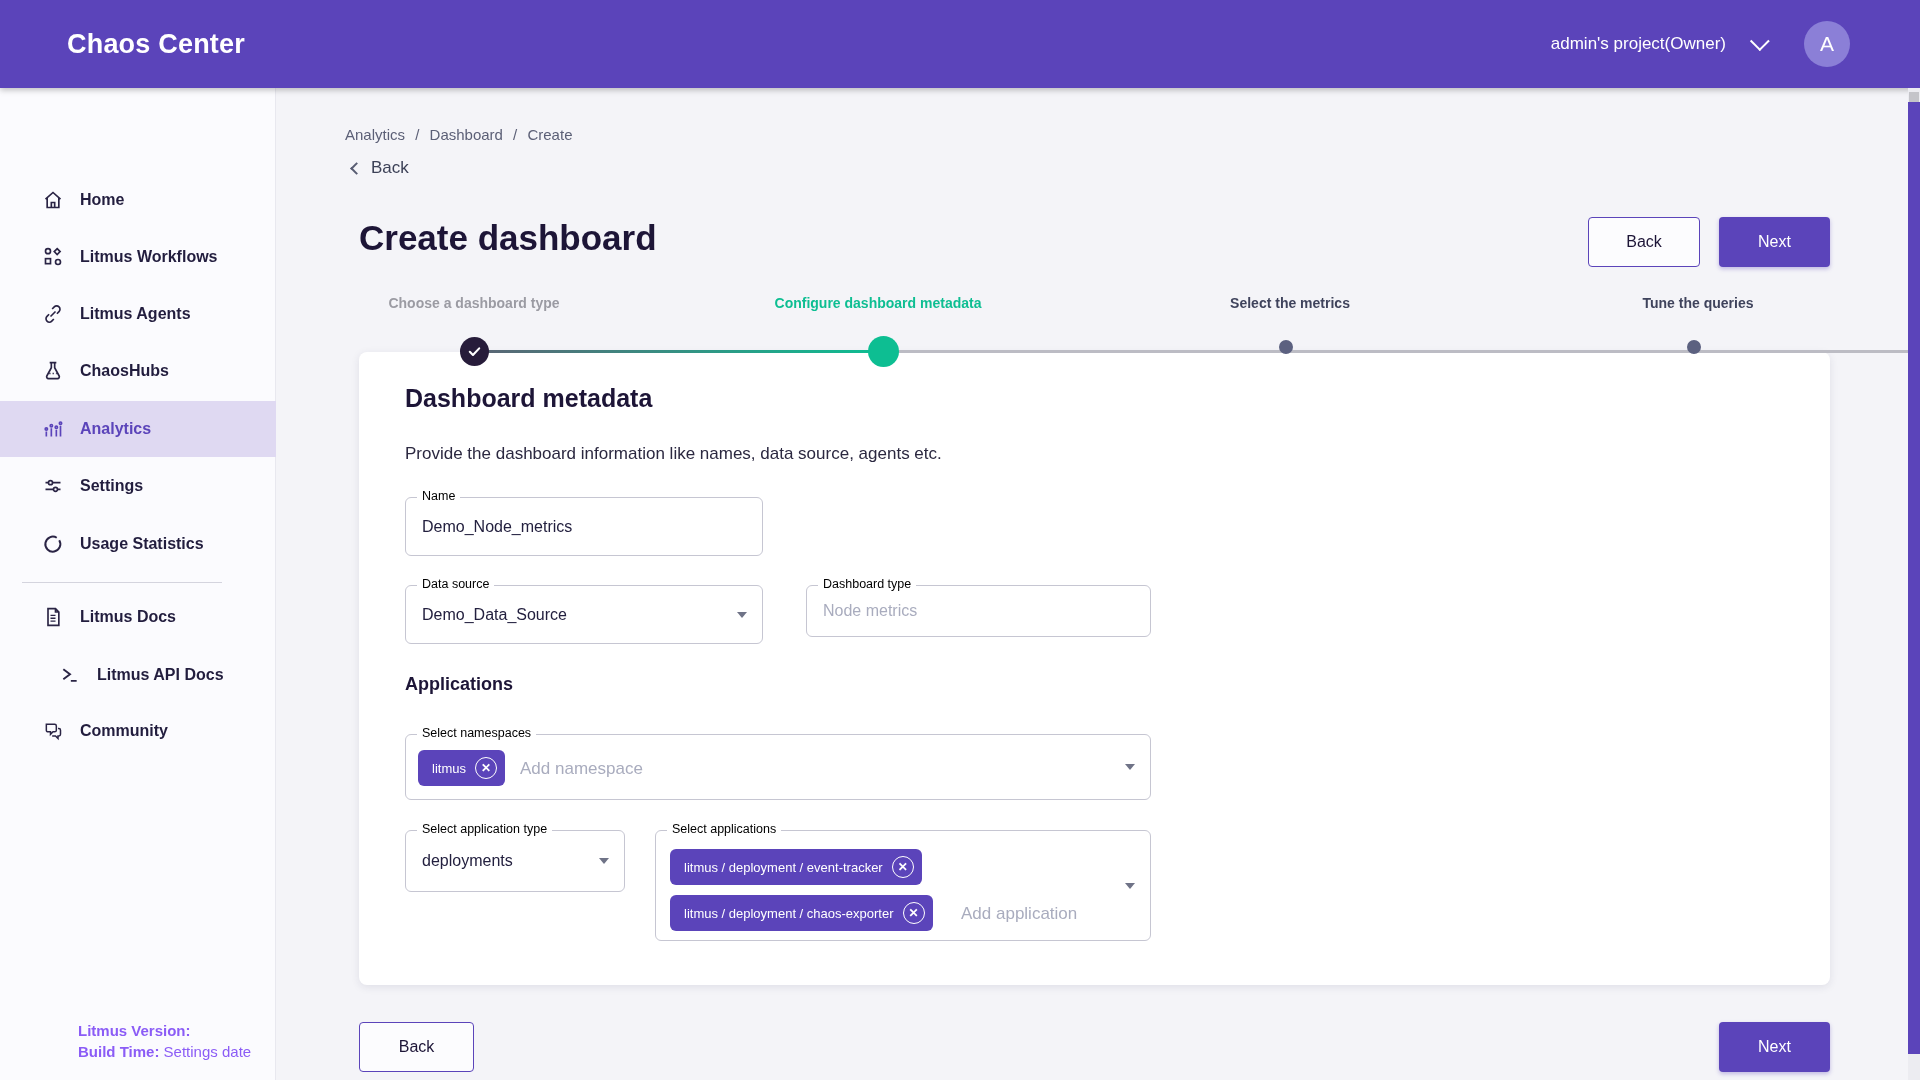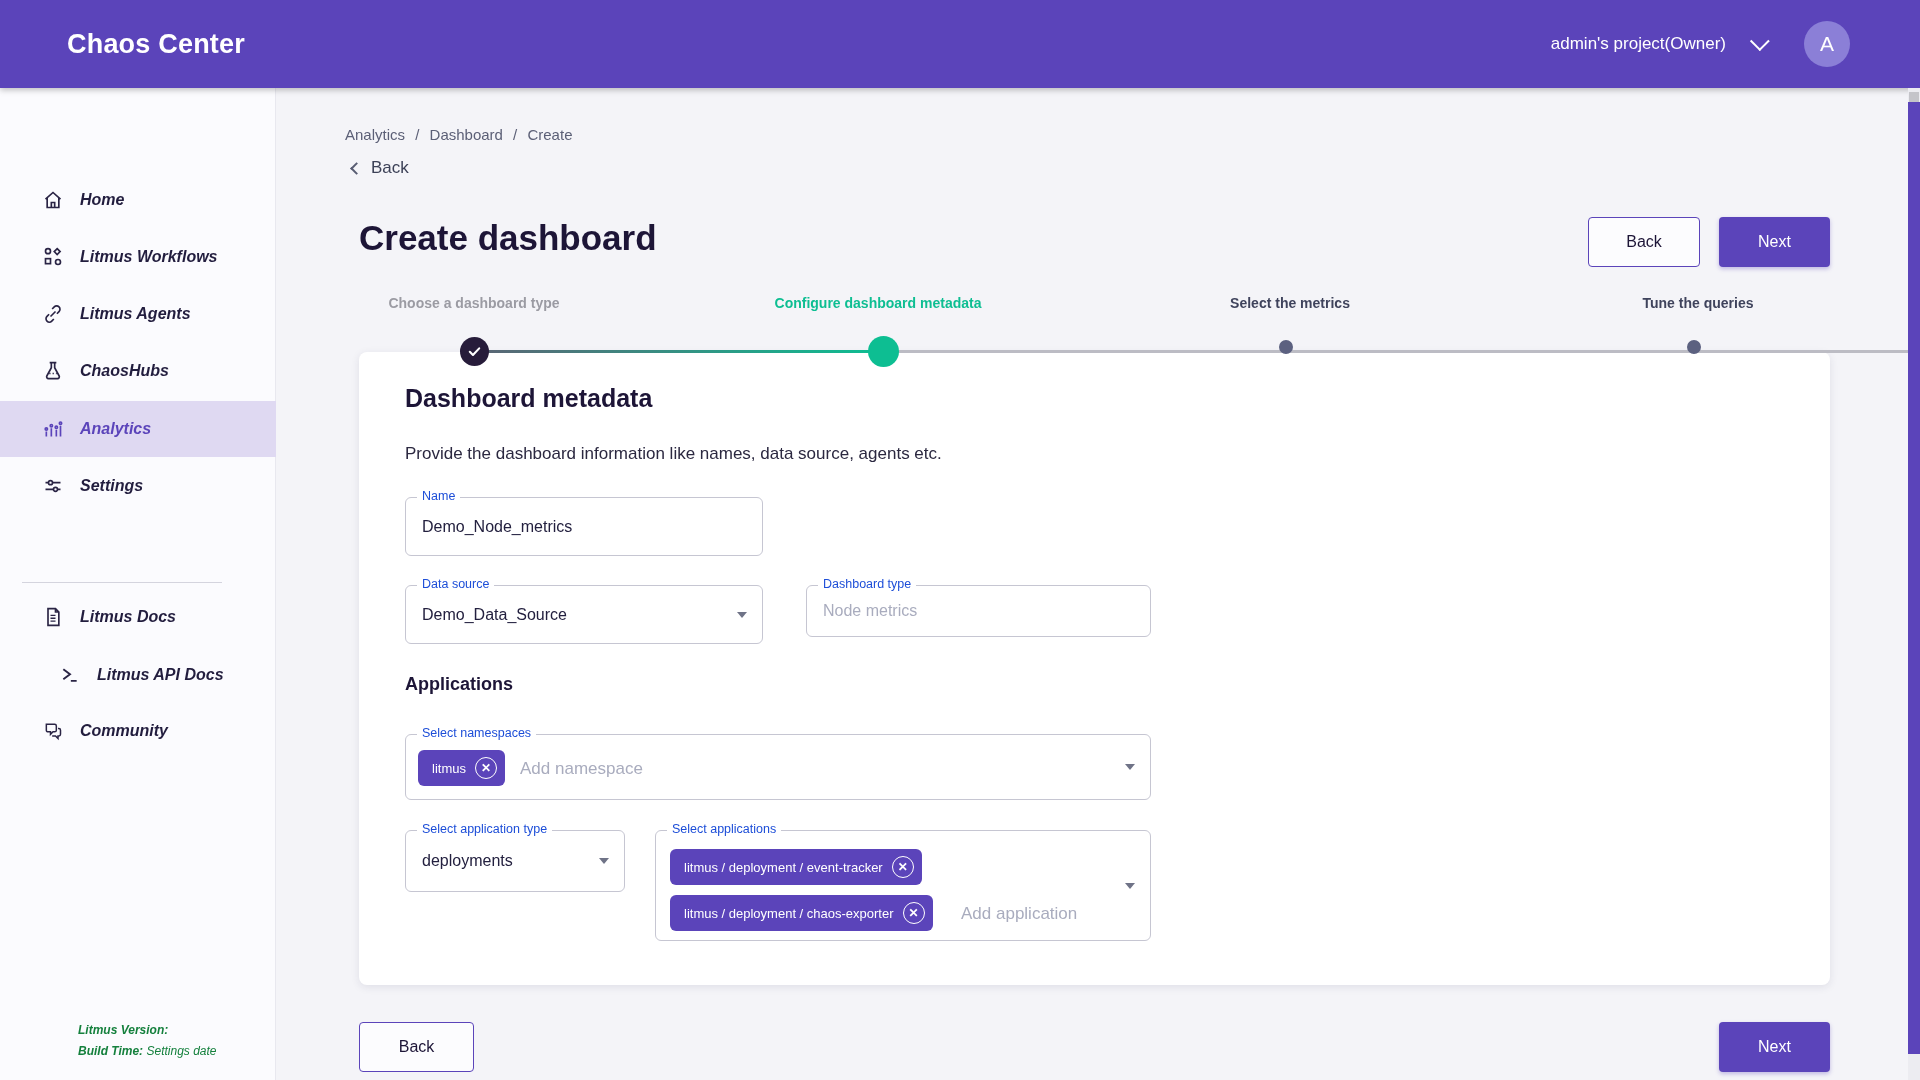--- a/index.html
+++ b/index.html
@@ -16,29 +16,29 @@
   .avatar { width:46px; height:46px; border-radius:50%; background:#8B7FD7; color:#fff; font-size:21px;
             display:flex; align-items:center; justify-content:center; margin-left:22px; }
 
   
   .scrollbar { position:absolute; right:0; top:88px; width:12px; height:992px; background:#ECECF1; z-index:40; }
   .scrollbar .thumb { position:absolute; top:14px; left:0; width:12px; height:952px; background:#5B44BA; }
   .scrollbar .cap { position:absolute; top:4px; left:1px; width:10px; height:10px; background:#C4C4C9; }
 
   
   .sidebar { position:absolute; left:0; top:88px; width:276px; height:992px; background:#FBFBFE;
-             border-right:1px solid #E8E8EF; z-index:20;font-style:italic; }
+             border-right:1px solid #E8E8EF; z-index:20; }
   .side-item { position:absolute; left:0; width:276px; height:56px; display:flex; align-items:center; cursor:pointer; }
   .side-item .s-icon { position:absolute; left:42px; width:22px; height:22px; color:#2A2445; display:flex; align-items:center; justify-content:center; }
   .side-item .s-label { position:absolute; left:80px; font-size:16px; font-weight:600; color:#221D3E; }
   .side-item.active { background:#DFD9F2; }
   .side-item.active .s-icon { color:#5B44BA; }
   .side-item.active .s-label { color:#5B44BA; }
   .side-divider { position:absolute; left:22px; top:494px; width:200px; height:1px; background:#D4D4DE; }
-  .side-footer { position:absolute; left:78px; top:932px; font-size:12px; color:#15803d; line-height:21px; }
+  .side-footer { position:absolute; left:78px; top:932px; font-size:15px; color:#8b5cf6; line-height:21px; }
   .side-footer b { font-weight:bold; }
 
   
   .main { position:absolute; left:276px; top:88px; width:1632px; height:992px; background:#F4F4F8; }
 
   .breadcrumb { position:absolute; left:69px; top:38px; font-size:15px; color:#5B5F76; }
   .breadcrumb span { margin-right:6px; }
   .crumb { cursor:pointer; }
 
   .back-link { position:absolute; left:76px; top:70px; font-size:17px; color:#3C4157; cursor:pointer; display:flex; align-items:center; }
@@ -74,21 +74,21 @@
   .dot-todo.t2 { left:1411px; top:252px; }
 
   
   .card { position:absolute; left:83px; top:264px; width:1471px; height:633px; background:#FFFFFF;
           border-radius:8px; box-shadow:0 2px 8px rgba(40,40,80,.10); z-index:1; }
   .card h2 { position:absolute; left:46px; top:32px; font-size:25px; font-weight:bold; color:#1D1537; }
   .card .subtitle { position:absolute; left:46px; top:92px; font-size:17px; color:#2B2840; }
   .apps-title { position:absolute; left:46px; top:322px; font-size:18px; font-weight:bold; color:#1D1537; }
 
   .field { position:absolute; border:1px solid #C6C6D2; border-radius:6px; background:#fff; }
-  .field .flabel { position:absolute; top:-9px; left:11px; background:#fff; padding:0 5px; font-size:12.5px; color:#1d4ed8; white-space:nowrap; }
+  .field .flabel { position:absolute; top:-9px; left:11px; background:#fff; padding:0 5px; font-size:12.5px; color:#000000; white-space:nowrap; }
   .field .fvalue { position:absolute; left:16px; top:50%; transform:translateY(-50%); font-size:16px; color:#23203F; }
   .field input { position:absolute; left:16px; top:0; width:85%; height:100%; border:none; outline:none;
                  font-size:16px; color:#23203F; font-family:"Liberation Sans",sans-serif; background:transparent; }
   .field input::placeholder { color:#A9ACBE; }
   .field .placeholder { position:absolute; font-size:17px; color:#A9ACBE; }
   .caret { position:absolute; right:15px; top:50%; margin-top:-3px; width:0; height:0;
            border-left:5.5px solid transparent; border-right:5.5px solid transparent; border-top:6.5px solid #6F7387; }
 
   #f-name { left:46px; top:145px; width:358px; height:59px; }
   #f-agent { left:447px; top:145px; width:345px; height:59px; }
@@ -186,20 +186,28 @@
     <span class="s-icon">
       <svg width="20" height="20" viewBox="0 0 24 24" fill="none" stroke="currentColor" stroke-width="2">
           <path d="M3 8 h18 M3 16 h18"></path>
           <circle cx="9" cy="8" r="2.4" fill="#FBFBFE"></circle>
           <circle cx="15" cy="16" r="2.4" fill="#FBFBFE"></circle>
         </svg>
     </span>
     <span class="s-label">Settings</span>
   </div>
 
+  <div class="side-item" style="top:428px;">
+    <span class="s-icon">
+      <svg width="20" height="20" viewBox="0 0 24 24" fill="none" stroke="currentColor" stroke-width="2.4">
+          <path d="M16.5 4.5 a9 9 0 1 0 3 3"></path>
+        </svg>
+    </span>
+    <span class="s-label">Usage Statistics</span>
+  </div>
 
   <div class="side-divider"></div>
 
   <div class="side-item" style="top:501px;">
     <span class="s-icon">
       <svg width="20" height="20" viewBox="0 0 24 24" fill="none" stroke="currentColor" stroke-width="2">
           <path d="M6 2 h9 l4 4 v16 H6 Z M15 2 v4 h4"></path>
           <path d="M9 10 h6 M9 13.5 h6 M9 17 h6" stroke-width="1.6"></path>
         </svg>
     </span>

